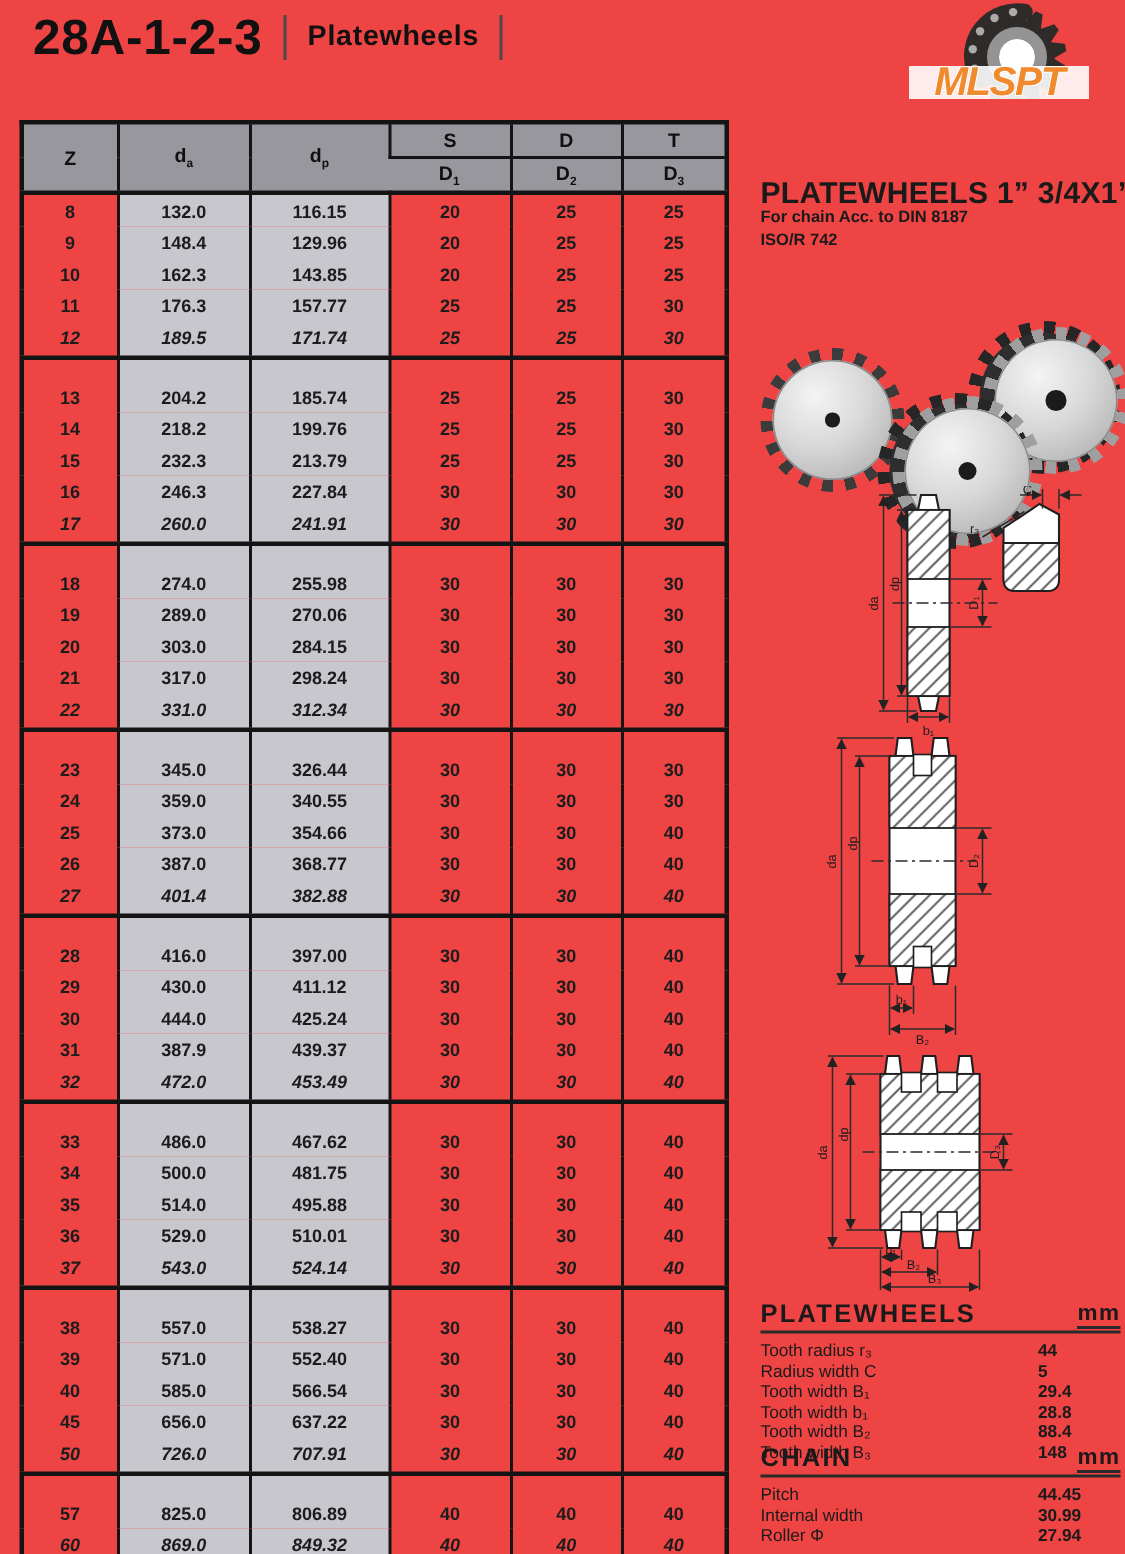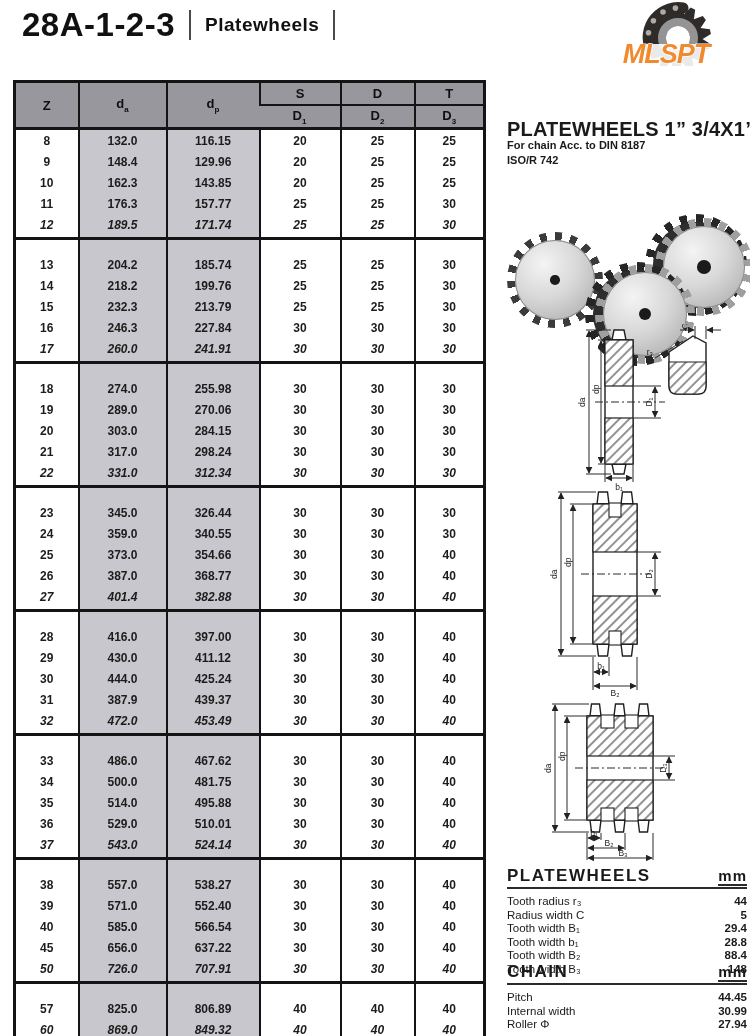--- a/index.html
+++ b/index.html
@@ -1,18 +1,18 @@
 <!DOCTYPE html>
 <html><head>
 <meta charset="utf-8">
 <style>
   html,body { margin:0; padding:0; background:#e9e9e9; }
   .page {
     position:relative; width:750px; height:1036px; margin:0 auto;
-    background:#ffffff; overflow:hidden;
+    background:#ef4444; overflow:hidden;
     font-family:"Liberation Sans", sans-serif; color:#1a1a1a;
   }
 
   
   .title-row { position:absolute; left:22px; top:6px; display:flex; align-items:center; }
   .part-no { font-size:33px; font-weight:bold; letter-spacing:0.5px; color:#111; }
   .vbar { width:2px; height:30px; background:#4a4a4a; margin:0 14px; }
   .category { font-size:19px; font-weight:bold; color:#111; letter-spacing:0.5px; }
 
   .logo { position:absolute; right:24px; top:2px; width:120px; height:64px; }
@@ -64,21 +64,21 @@
 
   
   .spec { position:absolute; left:2px; width:240px; }
   .spec-head { display:flex; justify-content:space-between; align-items:flex-end;
     border-bottom:2.5px solid #2a2a2a; padding-bottom:1px; }
   .spec-head .h { font-size:17px; font-weight:bold; letter-spacing:1.5px; }
   .spec-head .u { font-size:15px; font-weight:bold; letter-spacing:1px; border-bottom:2.5px solid #2a2a2a; }
   .spec-rows { margin-top:6px; }
   .spec-row { display:flex; line-height:13.5px; }
   .spec-label { flex:1; font-size:11.5px; font-weight:normal; }
-  .spec-value { width:55px; font-size:11.5px; font-weight:bold; text-align:right; }
+  .spec-value { width:55px; font-size:11.5px; font-weight:bold; text-align:left; }
 </style>
 </head>
 <body>
 
 <div class="page">
 
   <div class="title-row">
     <span class="part-no">28A-1-2-3</span>
     <span class="vbar"></span>
     <span class="category">Platewheels</span>

